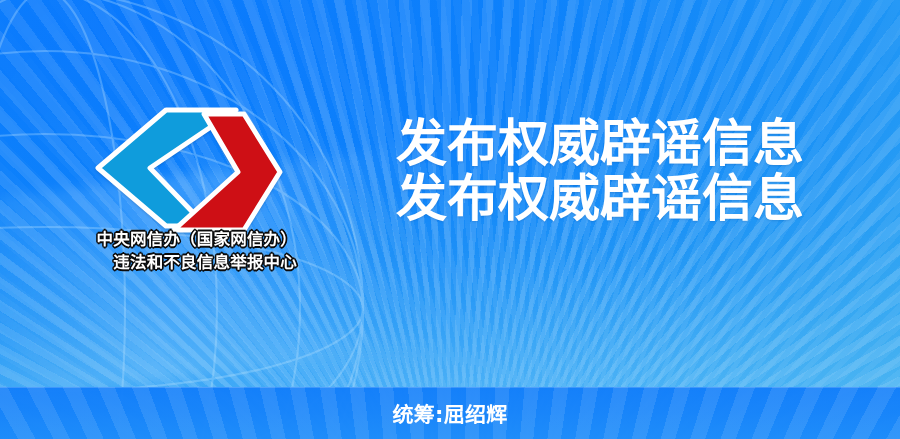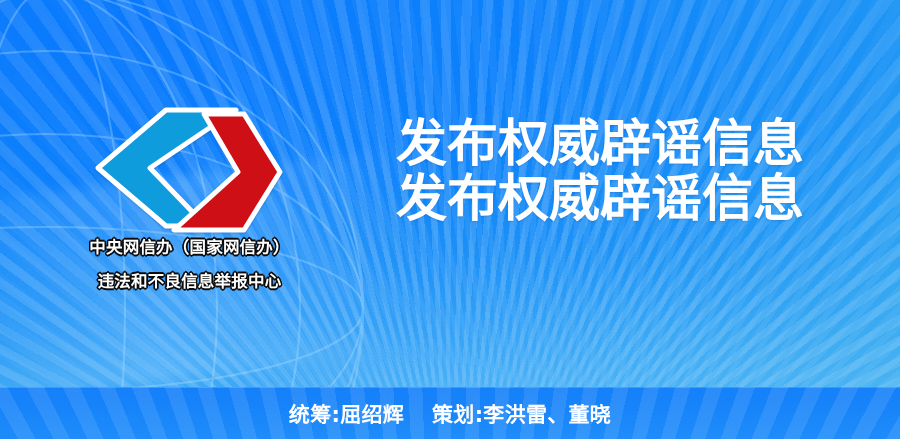--- a/index.html
+++ b/index.html
@@ -84,34 +84,34 @@
   }
   .logo-mark{
     position:absolute; left:0; top:0;
     width:200px; height:128px;
   }
   .logo-mark svg{width:100%;height:100%;display:block;
     filter:drop-shadow(0 1px 1px rgba(0,40,90,.22));}
 
   .org-name{
     position:absolute;
-    left:-6px; top:132px;
+    left:-6px; top:124px;
     width:215px;
-    text-align:center;
+    text-align:right;
     font-family:"DejaVu Sans","Liberation Sans",sans-serif;
     font-weight:bold;
     color:#ffffff;
     letter-spacing:.2px;
     line-height:1.20;
     text-shadow:
       -1.6px 0 0 #0b0b0b, 1.6px 0 0 #0b0b0b, 0 -1.6px 0 #0b0b0b, 0 1.6px 0 #0b0b0b,
       -1.2px -1.2px 0 #0b0b0b, 1.2px -1.2px 0 #0b0b0b, -1.2px 1.2px 0 #0b0b0b, 1.2px 1.2px 0 #0b0b0b;
   }
   .org-line1{font-size:16.5px;display:block;}
-  .org-line2{font-size:16.5px;display:block;margin-top:14px;}
+  .org-line2{font-size:16.5px;display:block;margin-top:3px;}
 
   
   .slogan{
     position:absolute;
     left:396px; top:116px;
     width:430px;
   }
   .slogan-line{
     display:block;
     font-family:"DejaVu Serif","Liberation Serif",serif;
@@ -203,17 +203,16 @@
 
   <div class="slogan">
     <span class="slogan-line">发布权威辟谣信息</span>
     <span class="slogan-line">发布权威辟谣信息</span>
   </div>
 
   <div class="credits-bar">
     <div class="bar-rays"></div>
     <div class="credits-text">
       <span class="credit-item">统筹:屈绍辉</span>
-      <span class="credit-item">策划:李洪雷、董晓</span>
     </div>
   </div>
 
 </div>
 
 </body></html>

